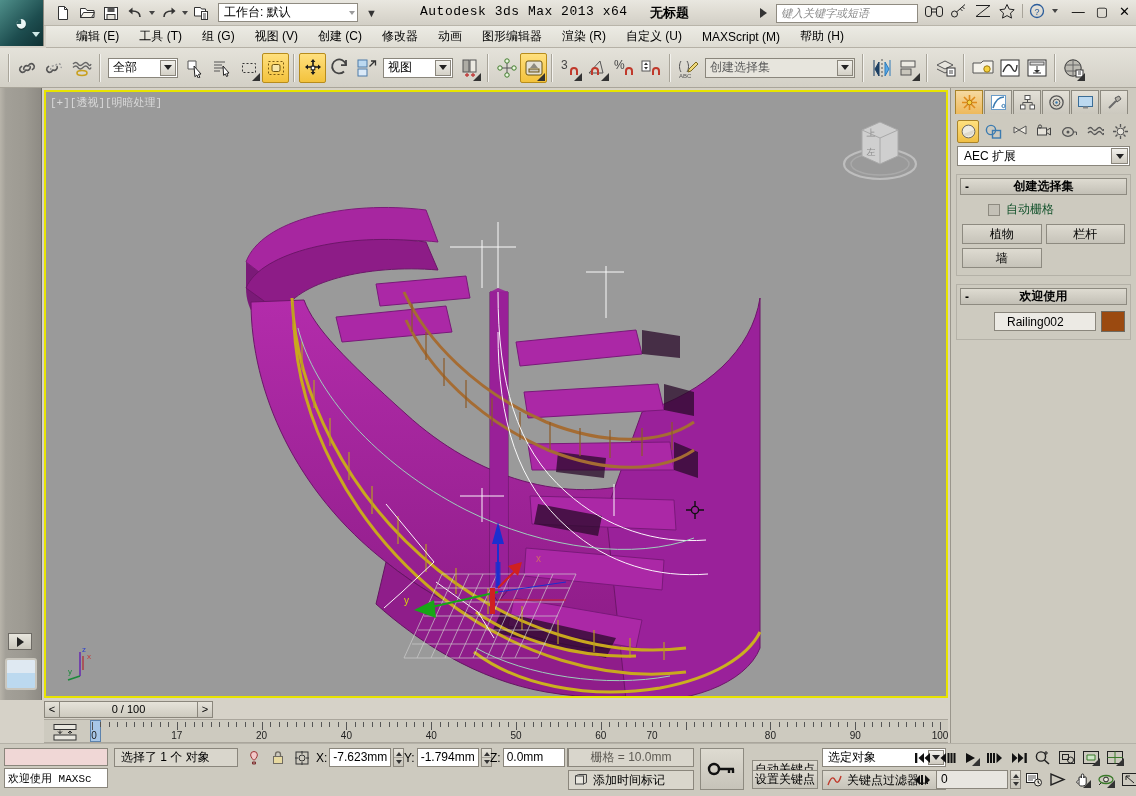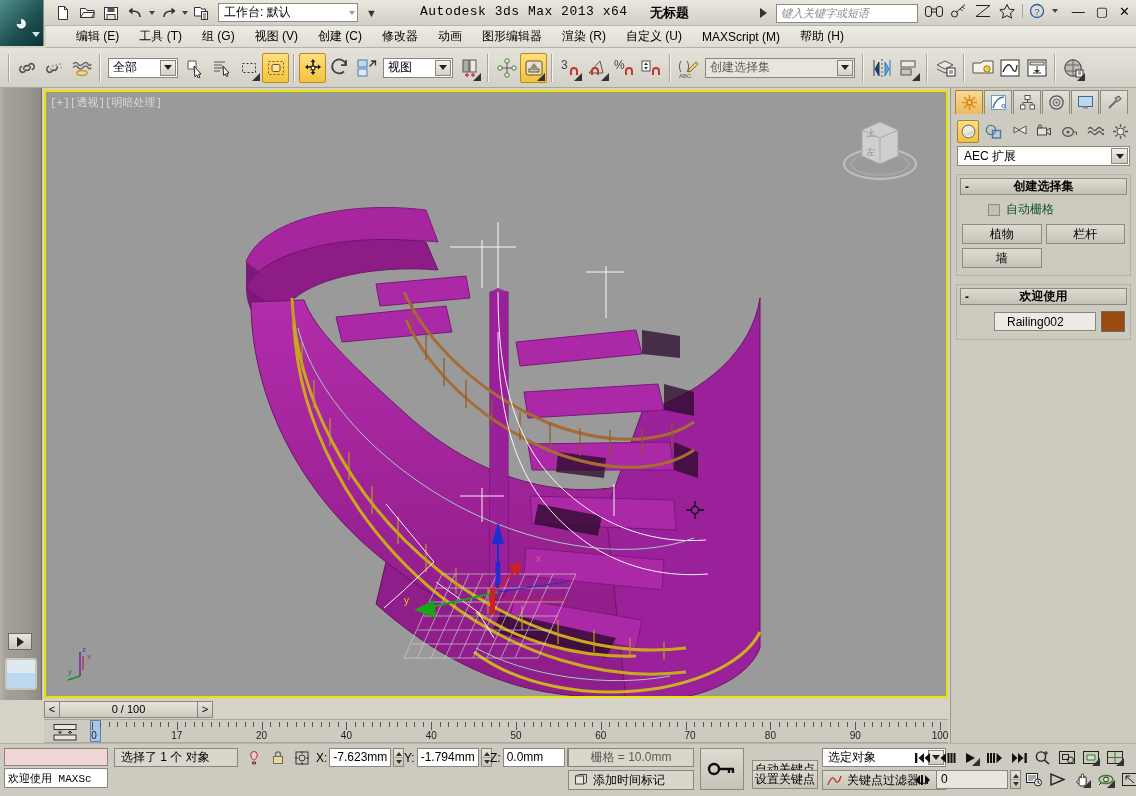--- a/index.html
+++ b/index.html
@@ -1066,21 +1066,21 @@
         <div class="rtick" style="left: 822.56px; height: 5px;"></div>
         <div class="rtick" style="left: 831.04px; height: 5px;"></div>
         <div class="rtick" style="left: 839.52px; height: 5px;"></div>
         <div class="rtick" style="left: 848px; height: 8px;"></div>
         <div class="rlab" style="left: 84.8px;">17</div>
         <div class="rlab" style="left: 169.6px;">20</div>
         <div class="rlab" style="left: 254.4px;">40</div>
         <div class="rlab" style="left: 339.2px;">40</div>
         <div class="rlab" style="left: 424px;">50</div>
         <div class="rlab" style="left: 508.8px;">60</div>
-        <div class="rlab" style="left: 598px;">70</div>
+        <div class="rlab" style="left: 560px;">70</div>
         <div class="rlab" style="left: 678.4px;">80</div>
         <div class="rlab" style="left: 763.2px;">90</div>
         <div class="rlab" style="left: 848px;">100</div>
         <div class="rlab" style="left: 2px;">0</div>
       </div>
   </div>
 
   <div class="bottom">
     <div class="mxs-out"></div>
     <div class="mxs-in">欢迎使用 MAXSc</div>

